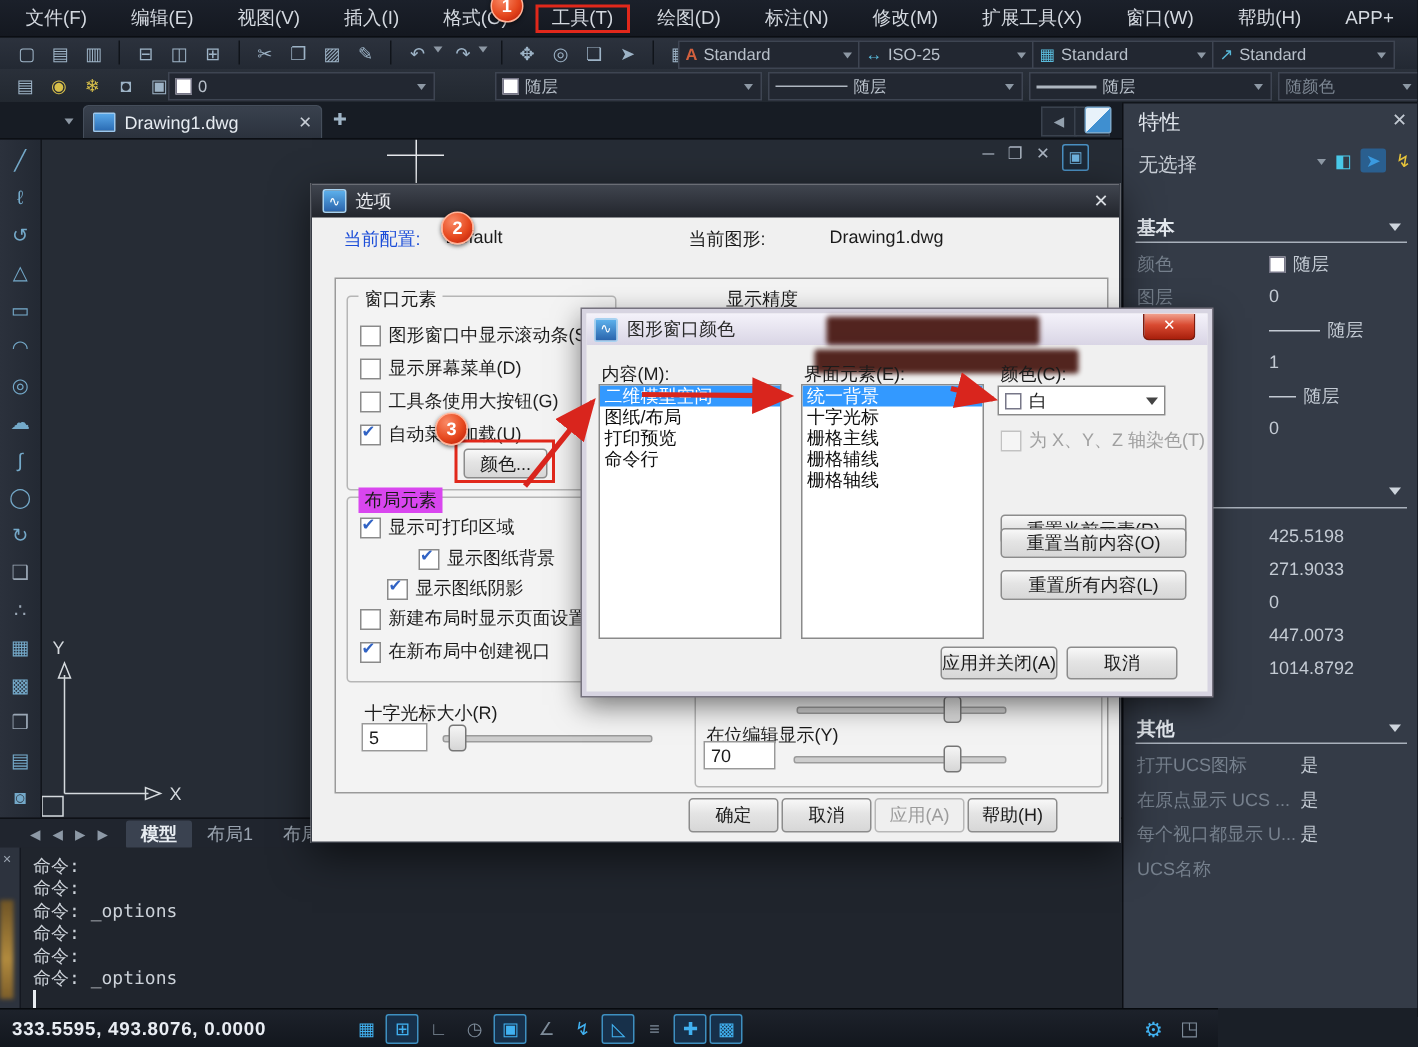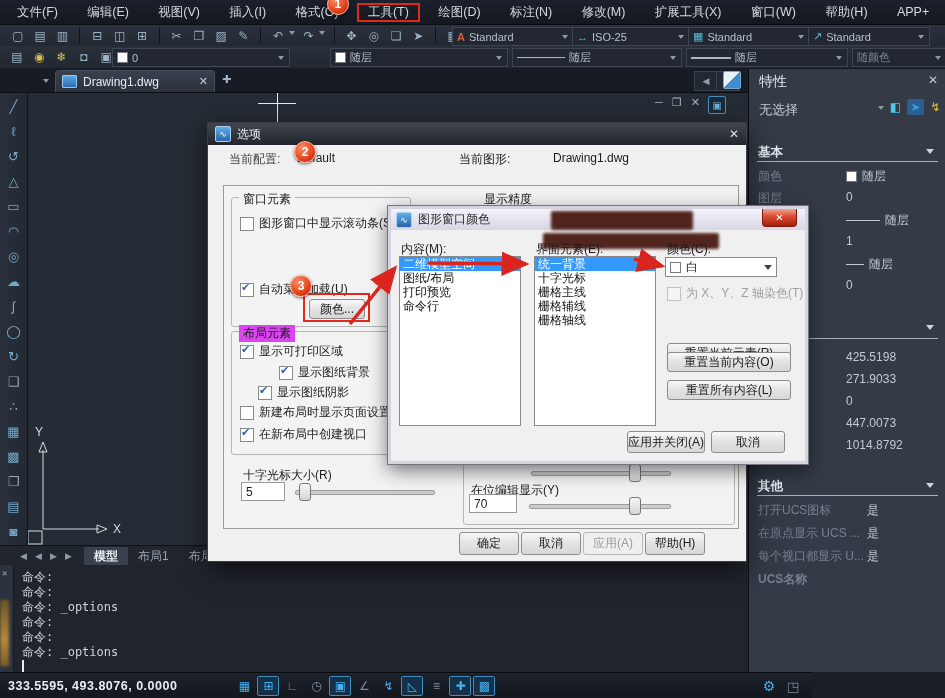--- a/index.html
+++ b/index.html
@@ -406,42 +406,50 @@
 
     <div class="phead" style="top:410px;">其他</div>
     <span class="pcar" style="top:415px;"></span>
     <div class="pline" style="top:427px;"></div>
     <div class="prl" style="top:434px;">打开UCS图标</div>
     <div class="prv" style="top:434px;left:118px;">是</div>
     <div class="prl" style="top:457px;">在原点显示 UCS ...</div>
     <div class="prv" style="top:457px;left:118px;">是</div>
     <div class="prl" style="top:480px;">每个视口都显示 U...</div>
     <div class="prv" style="top:480px;left:118px;">是</div>
-    <div class="prl" style="top:503px;font-weight:bold;">UCS名称</div>
+    <div class="prl" style="top:503px;">UCS名称</div>
   </div>
 
   <div class="dlg" style="left:207px;top:122px;width:538px;height:438px;">
     <div class="dlg-title">
       <span class="dlgico">∿</span>
       <span>选项</span>
       <span class="dlg-x">✕</span>
     </div>
-    <span class="abs" style="left:21px;top:28px;color:#404040;">当前配置:</span>
+    <span class="abs" style="left:21px;top:28px;color:#1d4ed8;">当前配置:</span>
     <span class="abs" style="left:89px;top:28px;color:#1b1b1b;">Default</span>
     <span class="abs" style="left:251px;top:28px;color:#1b1b1b;">当前图形:</span>
     <span class="abs" style="left:345px;top:28px;color:#1b1b1b;">Drawing1.dwg</span>
     <span class="badge" style="left:86px;top:18px;">2</span>
 
     <div class="tabpage" style="left:15px;top:62px;width:514px;height:342px;"></div>
 
     <div class="group" style="left:23px;top:74px;width:178px;height:128px;"></div>
     <span class="glabel" style="left:31px;top:68px;background:#f3f3f3;">窗口元素</span>
     <div class="cbrow" style="left:32px;top:92px;width:164px;">
       <span class="cb"></span>
         <span>图形窗口中显示滚动条(S)</span>
+    </div>
+    <div class="cbrow" style="left:32px;top:114px;width:164px;">
+      <span class="cb"></span>
+        <span>显示屏幕菜单(D)</span>
+    </div>
+    <div class="cbrow" style="left:32px;top:136px;width:164px;">
+      <span class="cb"></span>
+        <span>工具条使用大按钮(G)</span>
     </div>
     <div class="cbrow" style="left:32px;top:158px;width:164px;">
       <span class="cb on"></span>
         <span>自动菜单加载(U)</span>
     </div>
     <span class="badge" style="left:82px;top:152px;">3</span>
     <div class="winbtn" style="left:101px;top:176px;width:54px;height:18px;">
       <span>颜色...</span>
       <span class="redbox" style="left:-7px;right:-6px;top:-7px;bottom:-4px;"></span>
     </div>

